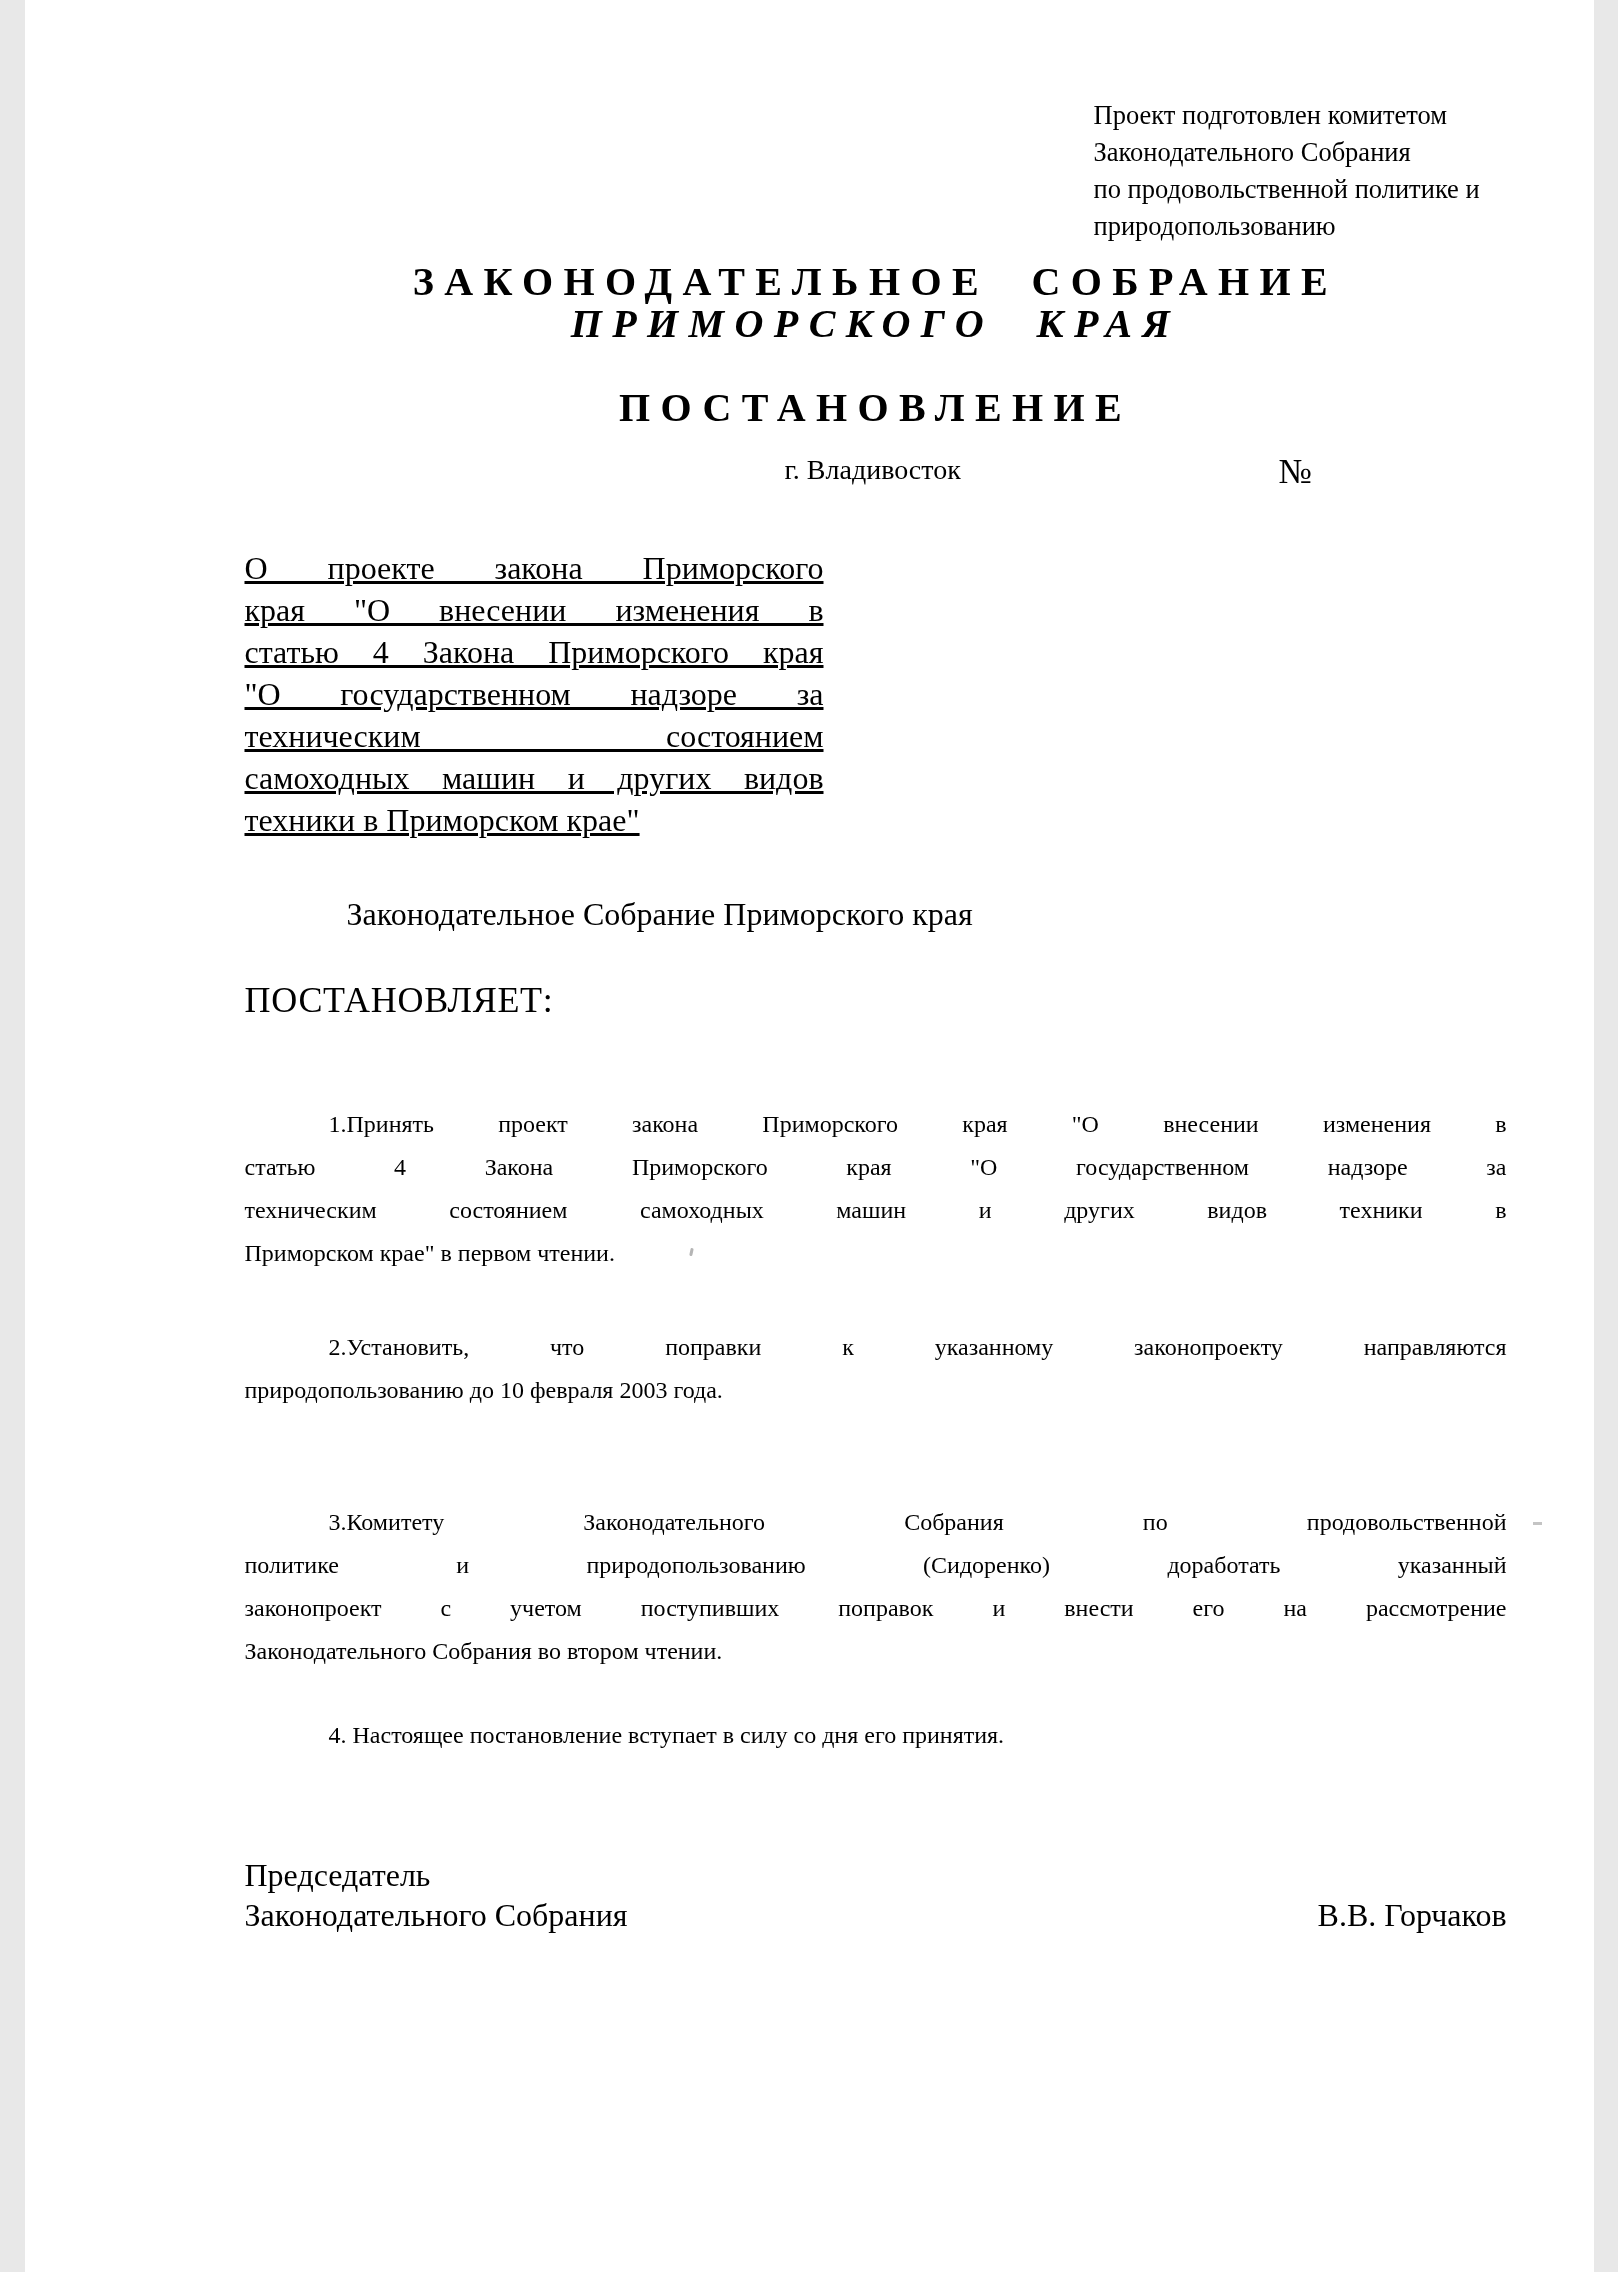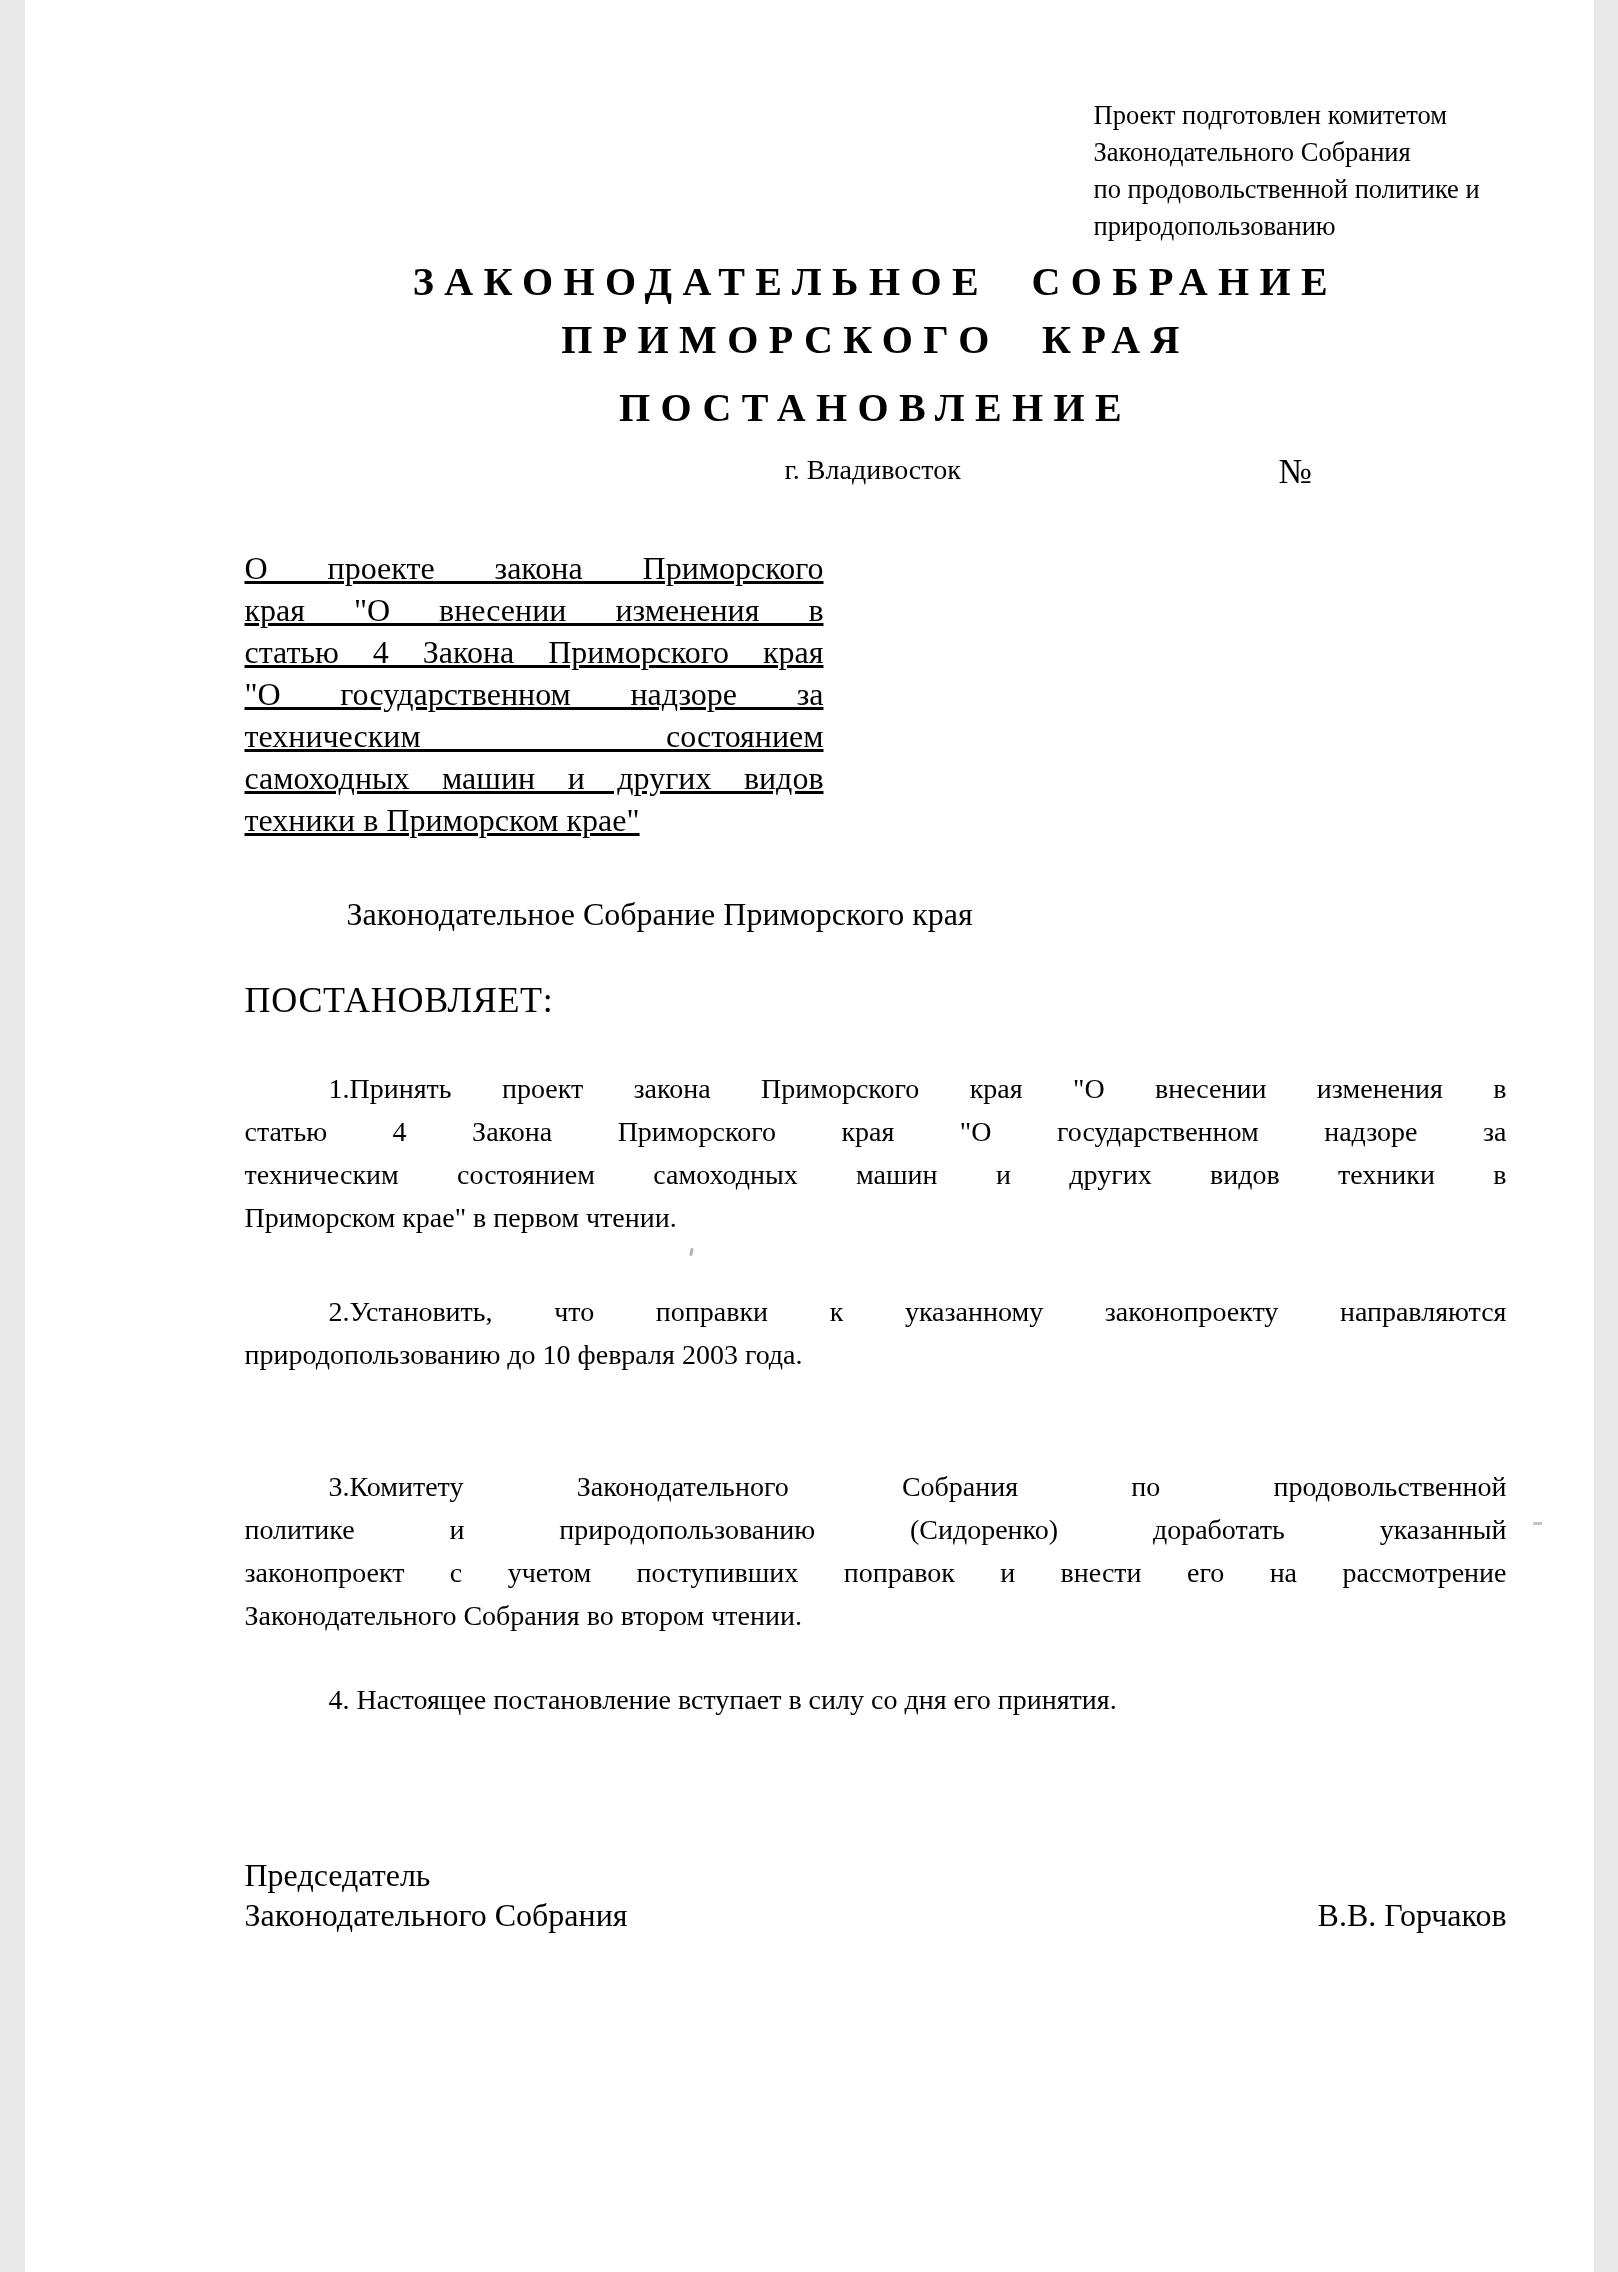--- a/index.html
+++ b/index.html
@@ -31,21 +31,21 @@
     left: 220px;
     width: 1262px;
     text-align: center;
     font-weight: bold;
     font-size: 40px;
     letter-spacing: 0.26em;
     word-spacing: 0.55em;
     white-space: nowrap;
   }
   .org-line1 { top: 258px; }
-  .org-line2 { top: 316px; }
+  .org-line2 { top: 300px; font-style: italic; }
   .doc-type  { top: 384px; }
 
   .city {
     position: absolute;
     left: 760px;
     top: 454px;
     font-size: 28px;
   }
   .numero {
     position: absolute;
@@ -82,22 +82,23 @@
     font-size: 36px;
     letter-spacing: 0.02em;
     text-align: right;
   }
 
   
   .para {
     position: absolute;
     left: 220px;
     width: 1262px;
-    font-size: 28px;
+    font-size: 24px;
     line-height: 43px;
+    margin-top: 36px;
   }
   .para .tline { text-align: justify; text-align-last: justify; }
   .para .tline:last-child { text-align-last: left; }
   .para .tline:first-child { text-indent: 84px; }
   .para1 { top: 1067px; }
   .para2 { top: 1290px; }
   .para3 { top: 1465px; }
   .para4 { top: 1678px; }
 
   

